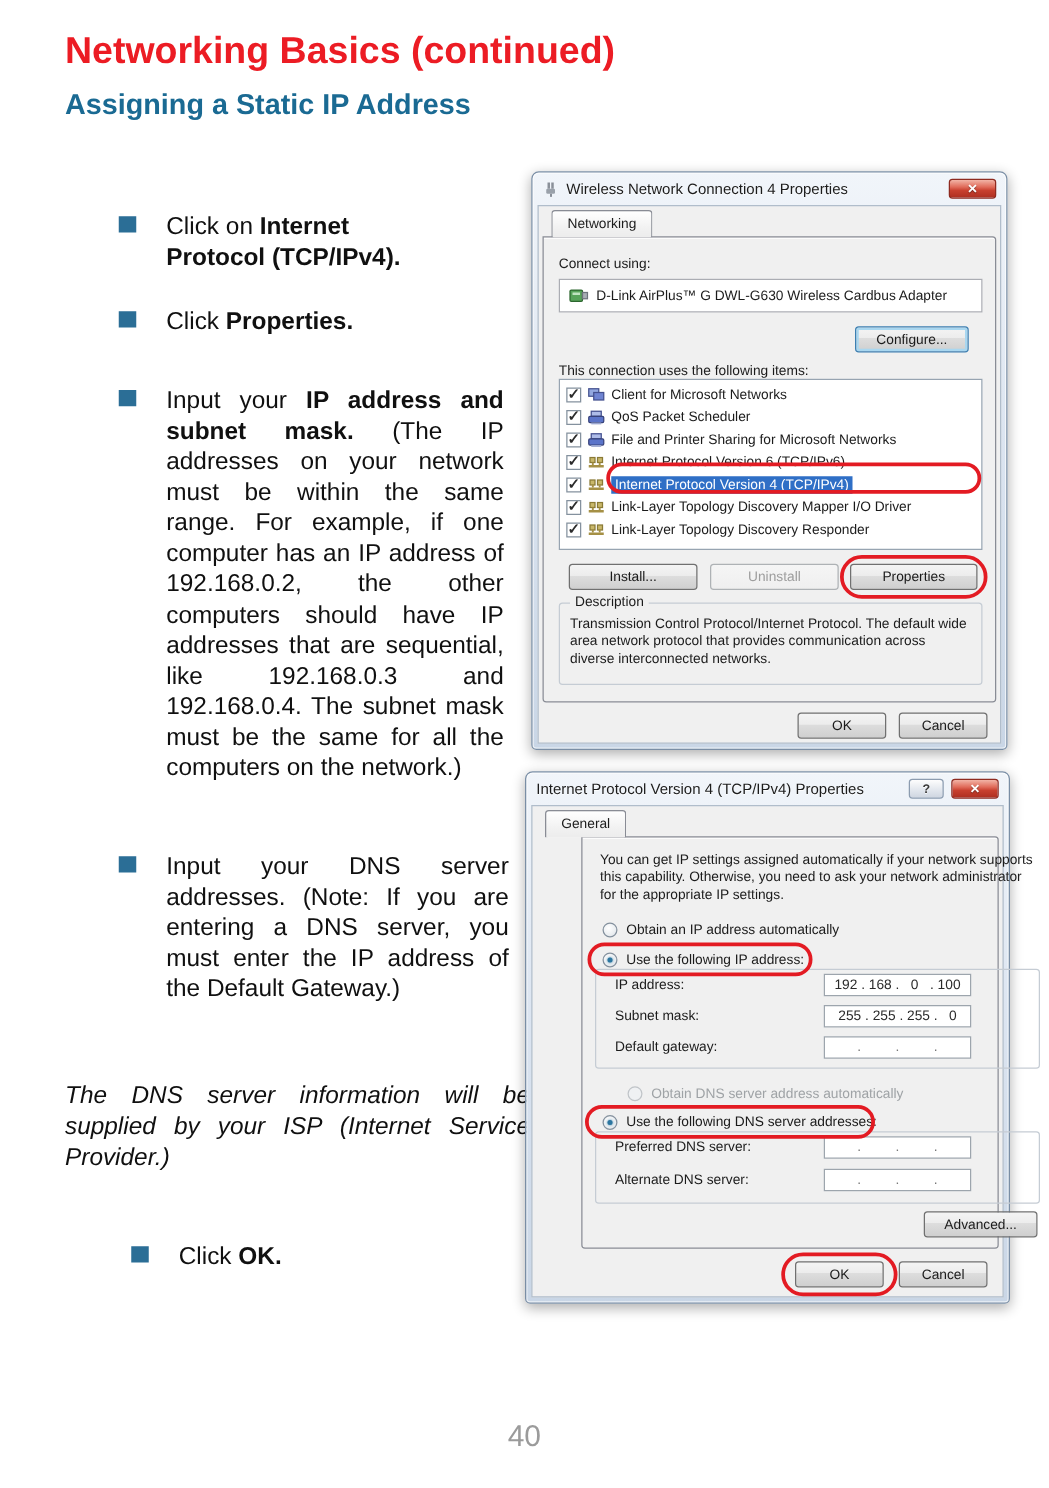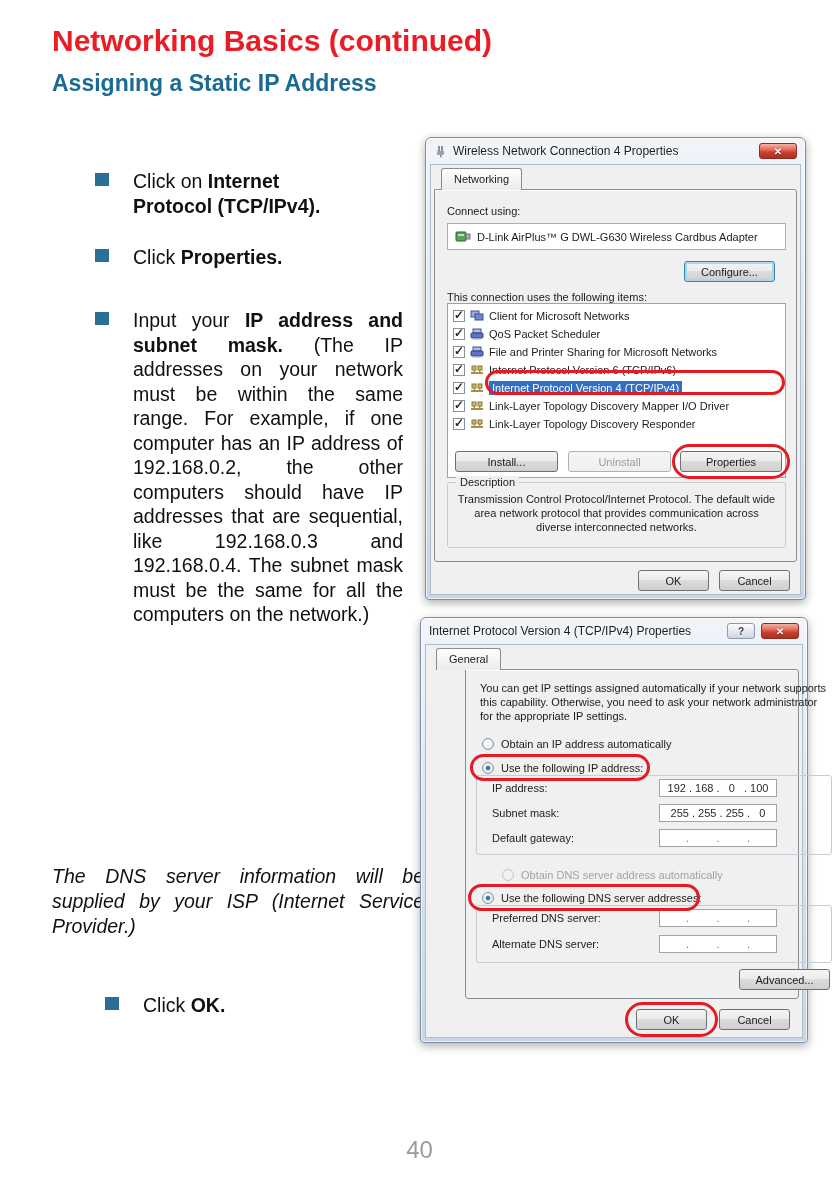--- a/index.html
+++ b/index.html
@@ -85,20 +85,24 @@
     </span>
   </div>
 
   <div class="step" style="left:95px; top:284px; width:308px;">
     <span class="bullet"></span>
     <span class="stext just" style="width:270px;">
       <span>Input your </span><b>IP address and subnet mask.</b><span> (The IP addresses on your network must be within the same range. For example, if one computer has an IP address of 192.168.0.2, the other computers should have IP addresses that are sequential, like 192.168.0.3 and 192.168.0.4. The subnet mask must be the same for all the computers on the network.)</span>
     </span>
   </div>
 
+  <div class="step" style="left:95px; top:657px; width:312px;">
+    <span class="bullet"></span>
+    <span class="stext just" style="width:274px;">Input your DNS server addresses. (Note: If you are entering a DNS server, you must enter the IP address of the Default Gateway.)</span>
+  </div>
 
   <div class="note" style="left:52px; top:864px; width:372px;">The DNS server information will be supplied by your ISP (Internet Service Provider.)</div>
 
   <div class="step" style="left:105px; top:969px; width:220px;">
     <span class="bullet"></span>
     <span class="stext">
       <span>Click </span><b>OK.</b>
     </span>
   </div>
 
@@ -109,39 +113,39 @@
           <rect x="7" y="1" width="2" height="5" fill="#8A9099"></rect>
         <rect x="3" y="6" width="7" height="4" rx="1" fill="#9AA1AA"></rect>
           <rect x="6" y="10" width="1.6" height="2.5" fill="#8A9099"></rect>
       </svg>
       <span class="tb-title">Wireless Network Connection 4 Properties</span>
       <span class="tb-spacer"></span>
       <span class="cap-btn btn-close"></span>
     </div>
     <div class="client">
       <div class="tab">Networking</div>
-      <div class="tabpage" style="top:24px; height:373px;text-align:center;">
+      <div class="tabpage" style="top:24px; height:373px;">
         <div class="lbl" style="left:12px; top:15px;">Connect using:</div>
 
         <div class="fieldbox" style="left:12px; right:10px; top:33px; height:27px;">
           <div class="adapter-row">
             <svg class="icon14" width="16" height="13" viewBox="0 0 16 13">
               <rect x="1" y="2" width="10" height="9" rx="1" fill="#57A35A" stroke="#2C662E"></rect>
               <rect x="11" y="4" width="4" height="5" fill="#A8AEB5" stroke="#6D747C"></rect>
               <rect x="3" y="4" width="6" height="2" fill="#BFE3C0"></rect>
             </svg>
             <span>D-Link AirPlus™ G DWL-G630 Wireless Cardbus Adapter</span>
           </div>
         </div>
 
         <div class="btn focusring" style="right:21px; top:71px; width:91px;">Configure...</div>
 
         <div class="lbl" style="left:12px; top:101px;">This connection uses the following items:</div>
 
-        <div class="listbox" style="left:12px; right:10px; top:113px; height:175px;">
+        <div class="listbox" style="left:12px; right:10px; top:113px; height:137px;">
           <div class="lrow">
             <span class="checkbox"></span>
             <svg class="icon14" width="14" height="12" viewBox="0 0 14 12">
                 <rect x="1" y="1" width="8" height="6" fill="#93A8E0" stroke="#44508F"></rect>
                 <rect x="5" y="4" width="8" height="6" fill="#6F84D2" stroke="#44508F"></rect>
               </svg>
             <span>Client for Microsoft Networks</span>
           </div>
           <div class="lrow">
             <span class="checkbox"></span>

